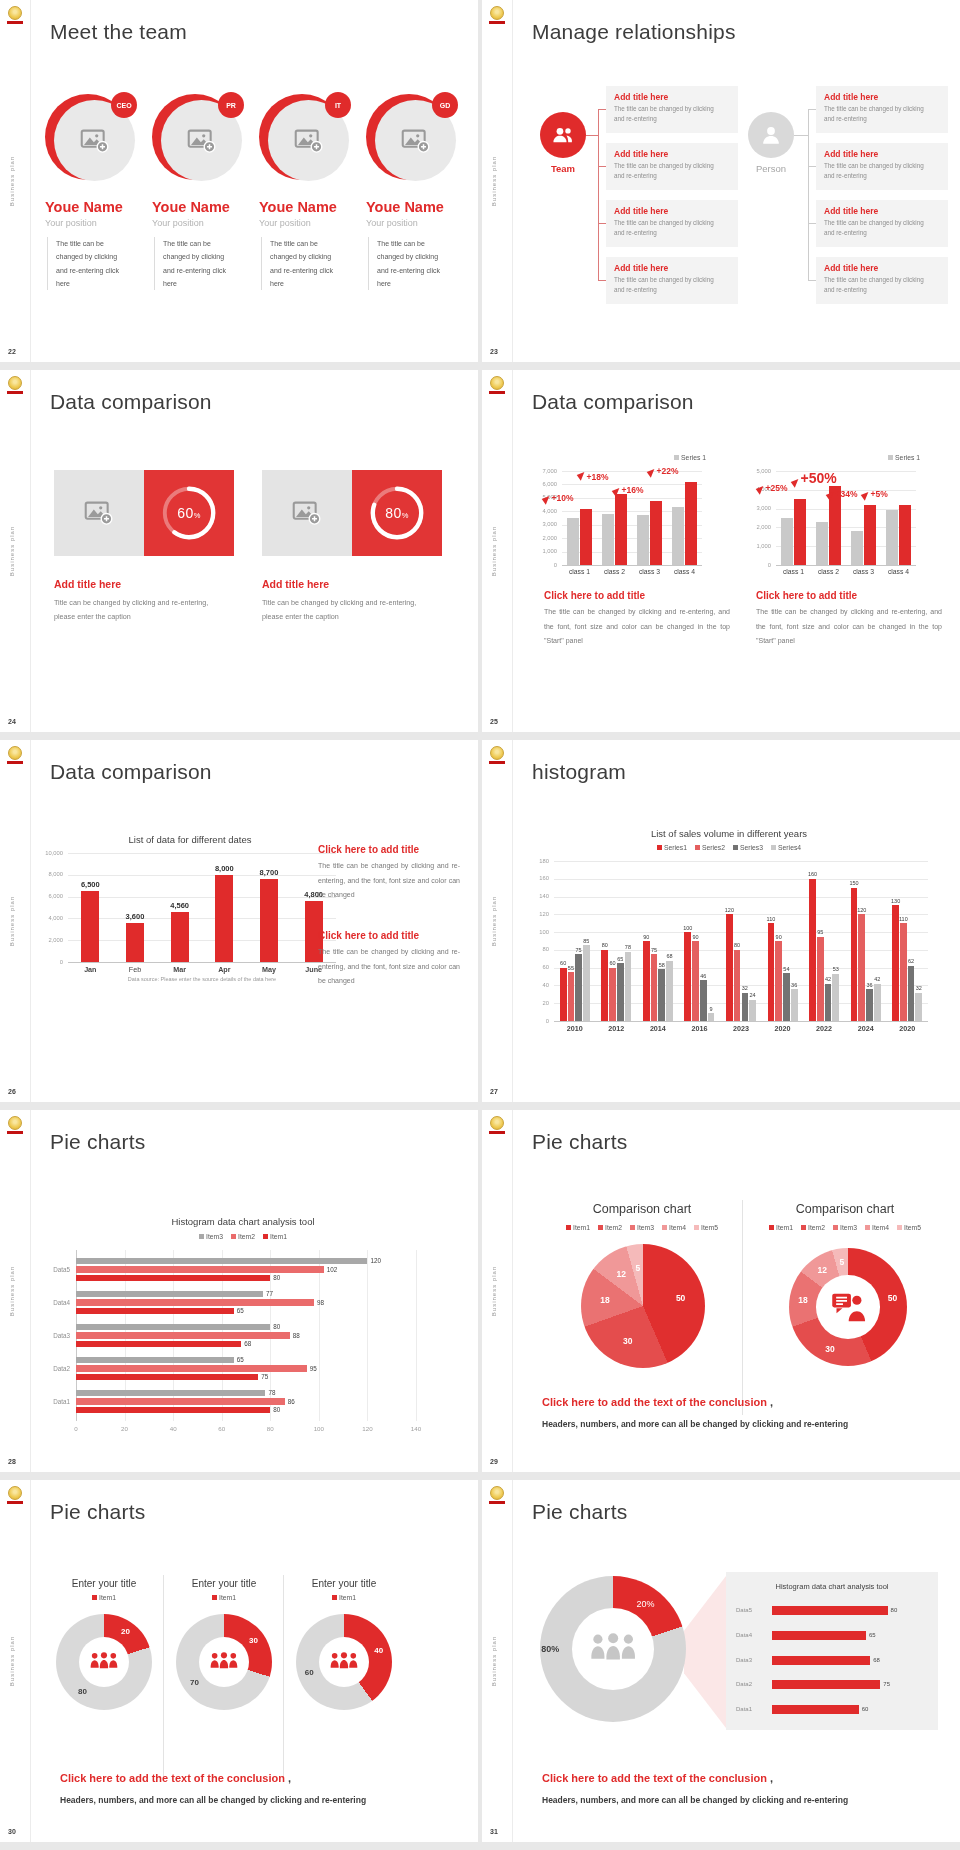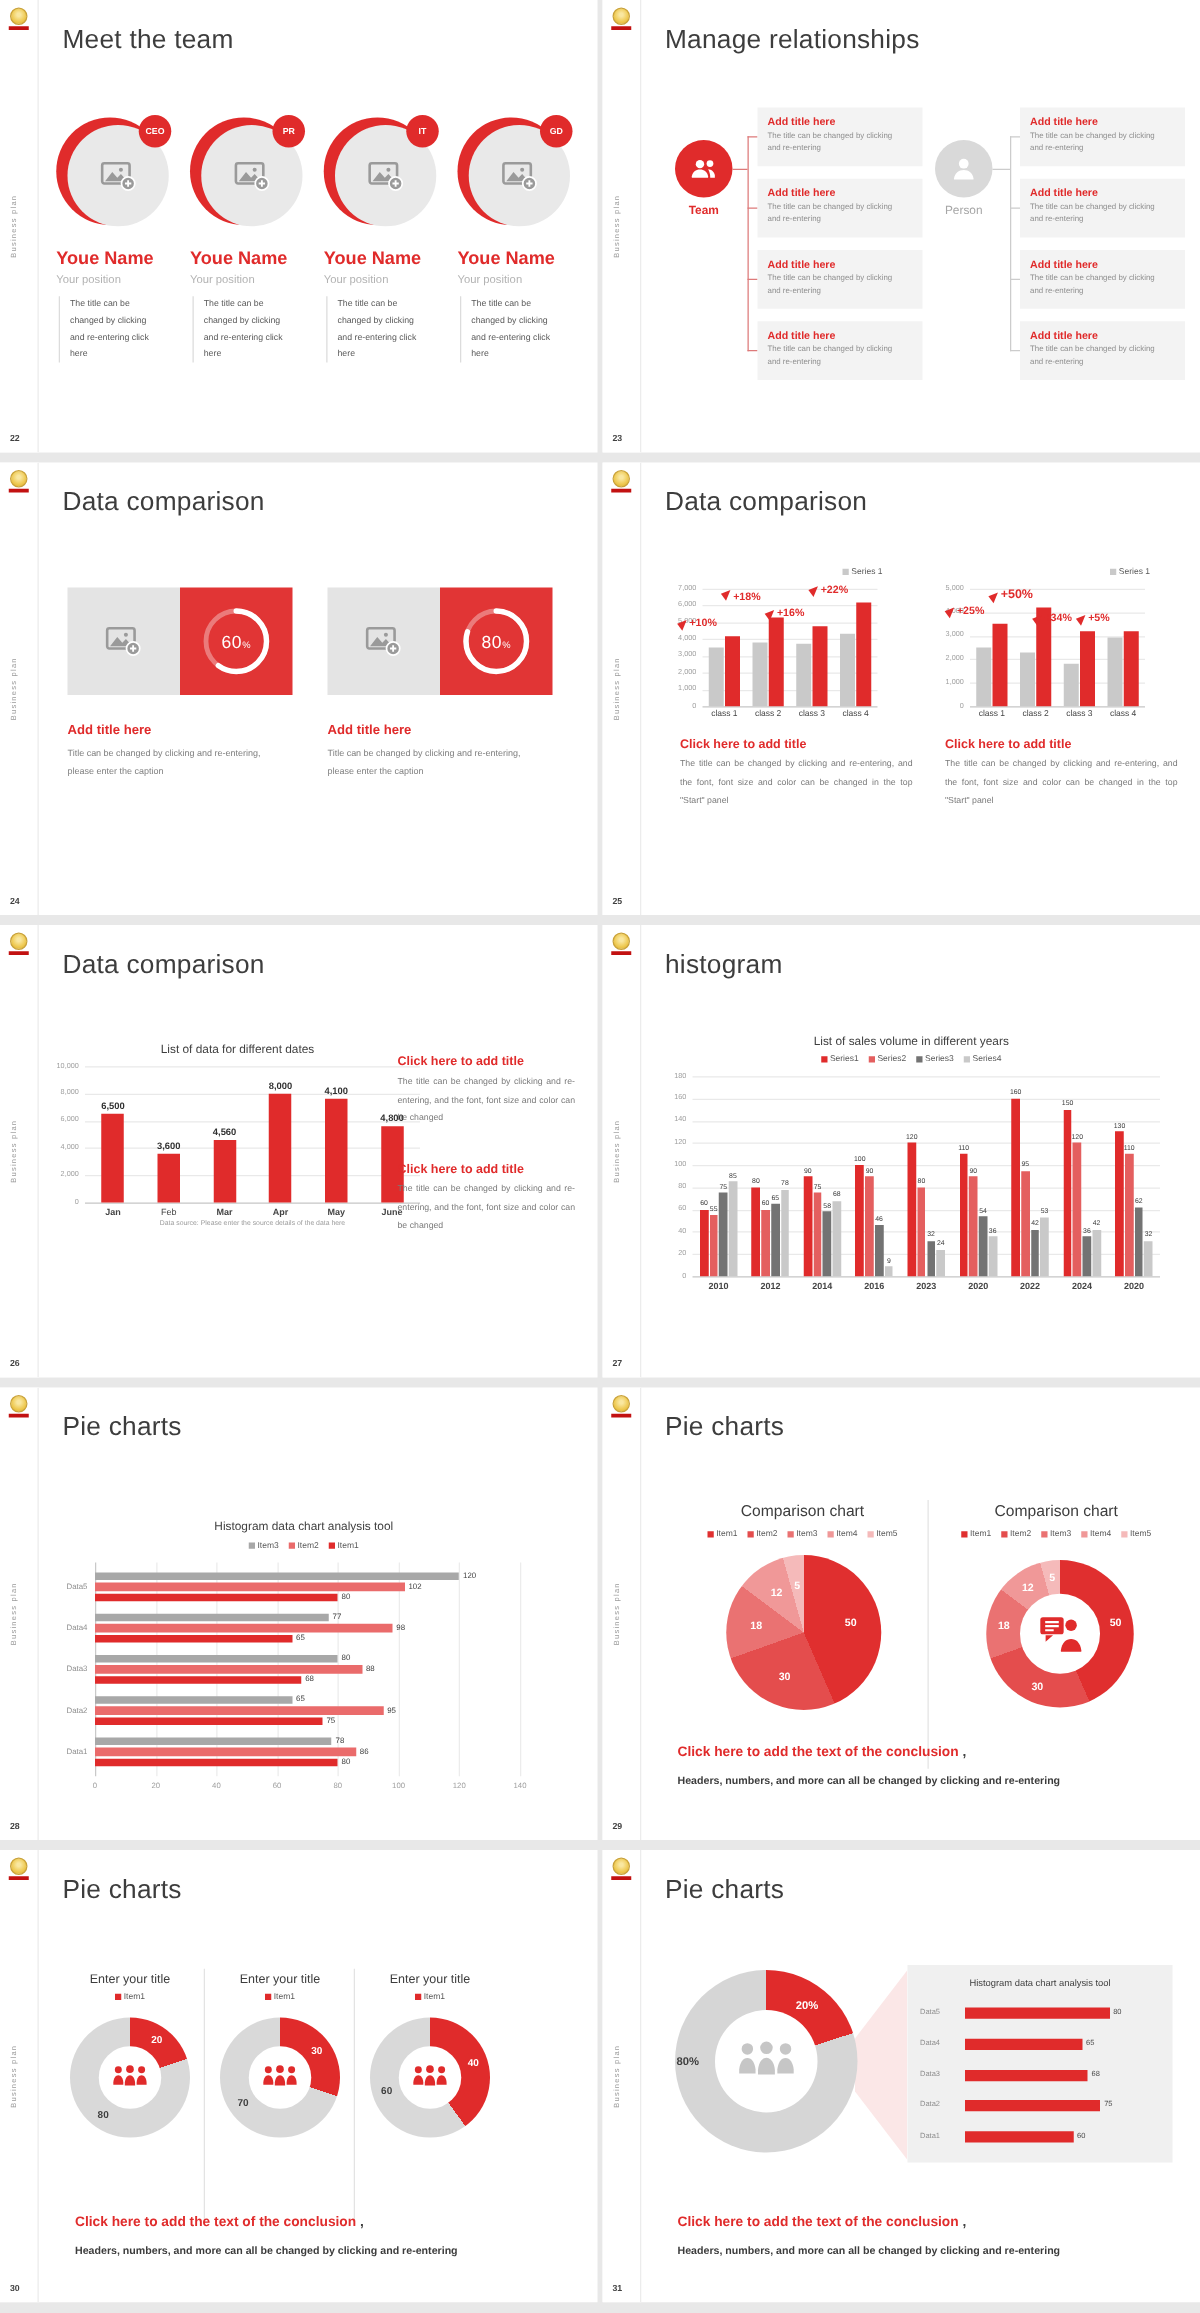--- a/index.html
+++ b/index.html
@@ -353,21 +353,21 @@
         <div style="position: absolute; left: 46px; top: 45.2px; width: 12.1px; height: 65.8px; background: rgb(224, 43, 43);"></div>
         <div style="position: absolute; left: 8.5px; top: 29.2px; width: 48px; display: flex; align-items: flex-end;">
           <span class="ann-a"></span>
           <span style="font-size: 8.5px; font-weight: bold; color: rgb(224, 43, 43); margin-left: 1px;">+25%</span>
         </div>
         <div style="position: absolute; left: 28px; top: 114px; width: 35px; text-align: center; font-size: 6.8px; font-weight: normal; color: rgb(69, 69, 69);">class 1</div>
         <div style="position: absolute; left: 67.9px; top: 67.76px; width: 12.1px; height: 43.24px; background: rgb(201, 201, 201);"></div>
         <div style="position: absolute; left: 81px; top: 32.04px; width: 12.1px; height: 78.96px; background: rgb(224, 43, 43);"></div>
         <div style="position: absolute; left: 43.5px; top: 16.04px; width: 48px; display: flex; align-items: flex-end;">
           <span class="ann-a"></span>
-          <span style="font-size: 10px; font-weight: bold; color: rgb(224, 43, 43); margin-left: 1px;">+50%</span>
+          <span style="font-size: 14px; font-weight: bold; color: rgb(224, 43, 43); margin-left: 1px;">+50%</span>
         </div>
         <div style="position: absolute; left: 63px; top: 114px; width: 35px; text-align: center; font-size: 6.8px; font-weight: normal; color: rgb(69, 69, 69);">class 2</div>
         <div style="position: absolute; left: 102.9px; top: 77.16px; width: 12.1px; height: 33.84px; background: rgb(201, 201, 201);"></div>
         <div style="position: absolute; left: 116px; top: 50.84px; width: 12.1px; height: 60.16px; background: rgb(224, 43, 43);"></div>
         <div style="position: absolute; left: 78.5px; top: 34.84px; width: 48px; display: flex; align-items: flex-end;">
           <span class="ann-a"></span>
           <span style="font-size: 8.5px; font-weight: bold; color: rgb(224, 43, 43); margin-left: 1px;">+34%</span>
         </div>
         <div style="position: absolute; left: 98px; top: 114px; width: 35px; text-align: center; font-size: 6.8px; font-weight: normal; color: rgb(69, 69, 69);">class 3</div>
         <div style="position: absolute; left: 137.9px; top: 56.48px; width: 12.1px; height: 54.52px; background: rgb(201, 201, 201);"></div>
@@ -418,21 +418,21 @@
         <div style="position: absolute; left: 86px; top: 88.76px; width: 18px; height: 39.24px; background: rgb(224, 43, 43);"></div>
         <div style="position: absolute; left: 72px; top: 77.76px; width: 46px; text-align: center; font-size: 7.5px; font-weight: bold; color: rgb(48, 48, 48);">3,600</div>
         <div style="position: absolute; left: 72.6667px; top: 131px; width: 44.6667px; text-align: center; font-size: 7.2px; font-weight: normal; color: rgb(69, 69, 69);">Feb</div>
         <div style="position: absolute; left: 130.667px; top: 78.296px; width: 18px; height: 49.704px; background: rgb(224, 43, 43);"></div>
         <div style="position: absolute; left: 116.667px; top: 67.296px; width: 46px; text-align: center; font-size: 7.5px; font-weight: bold; color: rgb(48, 48, 48);">4,560</div>
         <div style="position: absolute; left: 117.333px; top: 131px; width: 44.6667px; text-align: center; font-size: 7.2px; font-weight: bold; color: rgb(69, 69, 69);">Mar</div>
         <div style="position: absolute; left: 175.333px; top: 40.8px; width: 18px; height: 87.2px; background: rgb(224, 43, 43);"></div>
         <div style="position: absolute; left: 161.333px; top: 29.8px; width: 46px; text-align: center; font-size: 7.5px; font-weight: bold; color: rgb(48, 48, 48);">8,000</div>
         <div style="position: absolute; left: 162px; top: 131px; width: 44.6667px; text-align: center; font-size: 7.2px; font-weight: bold; color: rgb(69, 69, 69);">Apr</div>
         <div style="position: absolute; left: 220px; top: 45.16px; width: 18px; height: 82.84px; background: rgb(224, 43, 43);"></div>
-        <div style="position: absolute; left: 206px; top: 34.16px; width: 46px; text-align: center; font-size: 7.5px; font-weight: bold; color: rgb(48, 48, 48);">4,100</div>
+        <div style="position: absolute; left: 206px; top: 34.16px; width: 46px; text-align: center; font-size: 7.5px; font-weight: bold; color: rgb(48, 48, 48);">8,700</div>
         <div style="position: absolute; left: 206.667px; top: 131px; width: 44.6667px; text-align: center; font-size: 7.2px; font-weight: bold; color: rgb(69, 69, 69);">May</div>
         <div style="position: absolute; left: 264.667px; top: 66.96px; width: 18px; height: 61.04px; background: rgb(224, 43, 43);"></div>
         <div style="position: absolute; left: 250.667px; top: 55.96px; width: 46px; text-align: center; font-size: 7.5px; font-weight: bold; color: rgb(48, 48, 48);">4,800</div>
         <div style="position: absolute; left: 251.333px; top: 131px; width: 44.6667px; text-align: center; font-size: 7.2px; font-weight: bold; color: rgb(69, 69, 69);">June</div>
         <div style="position: absolute; left: 28px; top: 142px; width: 268px; text-align: center; font-size: 5.5px; color: rgb(154, 154, 154);">Data source: Please enter the source details of the data here</div>
       </div>
     <div class="tblock" style="left:318px;top:104px;width:142px">
       <p class="bt">Click here to add title</p>
       <p class="bb">The title can be changed by clicking and re-entering, and the font, font size and color can be changed</p>
     </div>
@@ -873,21 +873,21 @@
         <div style="position: absolute; left: 32.12px; top: 32.12px; width: 81.76px; height: 81.76px; border-radius: 50%; background: rgb(255, 255, 255); display: flex; align-items: center; justify-content: center;">
           <span style="width: 64%; height: 64%; display: block;"><svg viewBox="0 0 24 16" style="width:100%;height:100%" fill="#c6c6c6">
               <circle cx="5" cy="3.4" r="2.1"></circle>
               <path d="M2 11c.2-2.6 1.4-4.3 3-4.3S7.8 8.4 8 11v1.4H2z"></path>
               <circle cx="12" cy="3" r="2.3"></circle>
               <path d="M8.9 11.2C9.1 8.4 10.4 6.6 12 6.6s2.9 1.8 3.1 4.6v1.6H8.9z"></path>
               <circle cx="19" cy="3.4" r="2.1"></circle>
               <path d="M16 11c.2-2.6 1.4-4.3 3-4.3s2.8 1.7 3 4.3v1.4h-6z"></path>
             </svg></span>
         </div>
-        <div style="position: absolute; left: 90.6103px; top: 23.1157px; width: 30px; text-align: center; font-size: 9px; font-weight: bold; color: rgb(255, 255, 255);">20%</div>
+        <div style="position: absolute; left: 90.6103px; top: 23.1157px; width: 30px; text-align: center; font-size: 9px; font-weight: normal; color: rgb(255, 255, 255);">20%</div>
         <div style="position: absolute; left: -4.78px; top: 68px; width: 30px; text-align: center; font-size: 9px; font-weight: bold; color: rgb(63, 63, 63);">80%</div>
       </div>
     <div class="concl" style="left:60px;top:288px">
       <span class="ct">Click here to add the text of the conclusion</span><span class="cc">,</span>
       <div class="cb">Headers, numbers, and more can all be changed by clicking and re-entering</div>
     </div>
   </section>
 
 </div>
 

